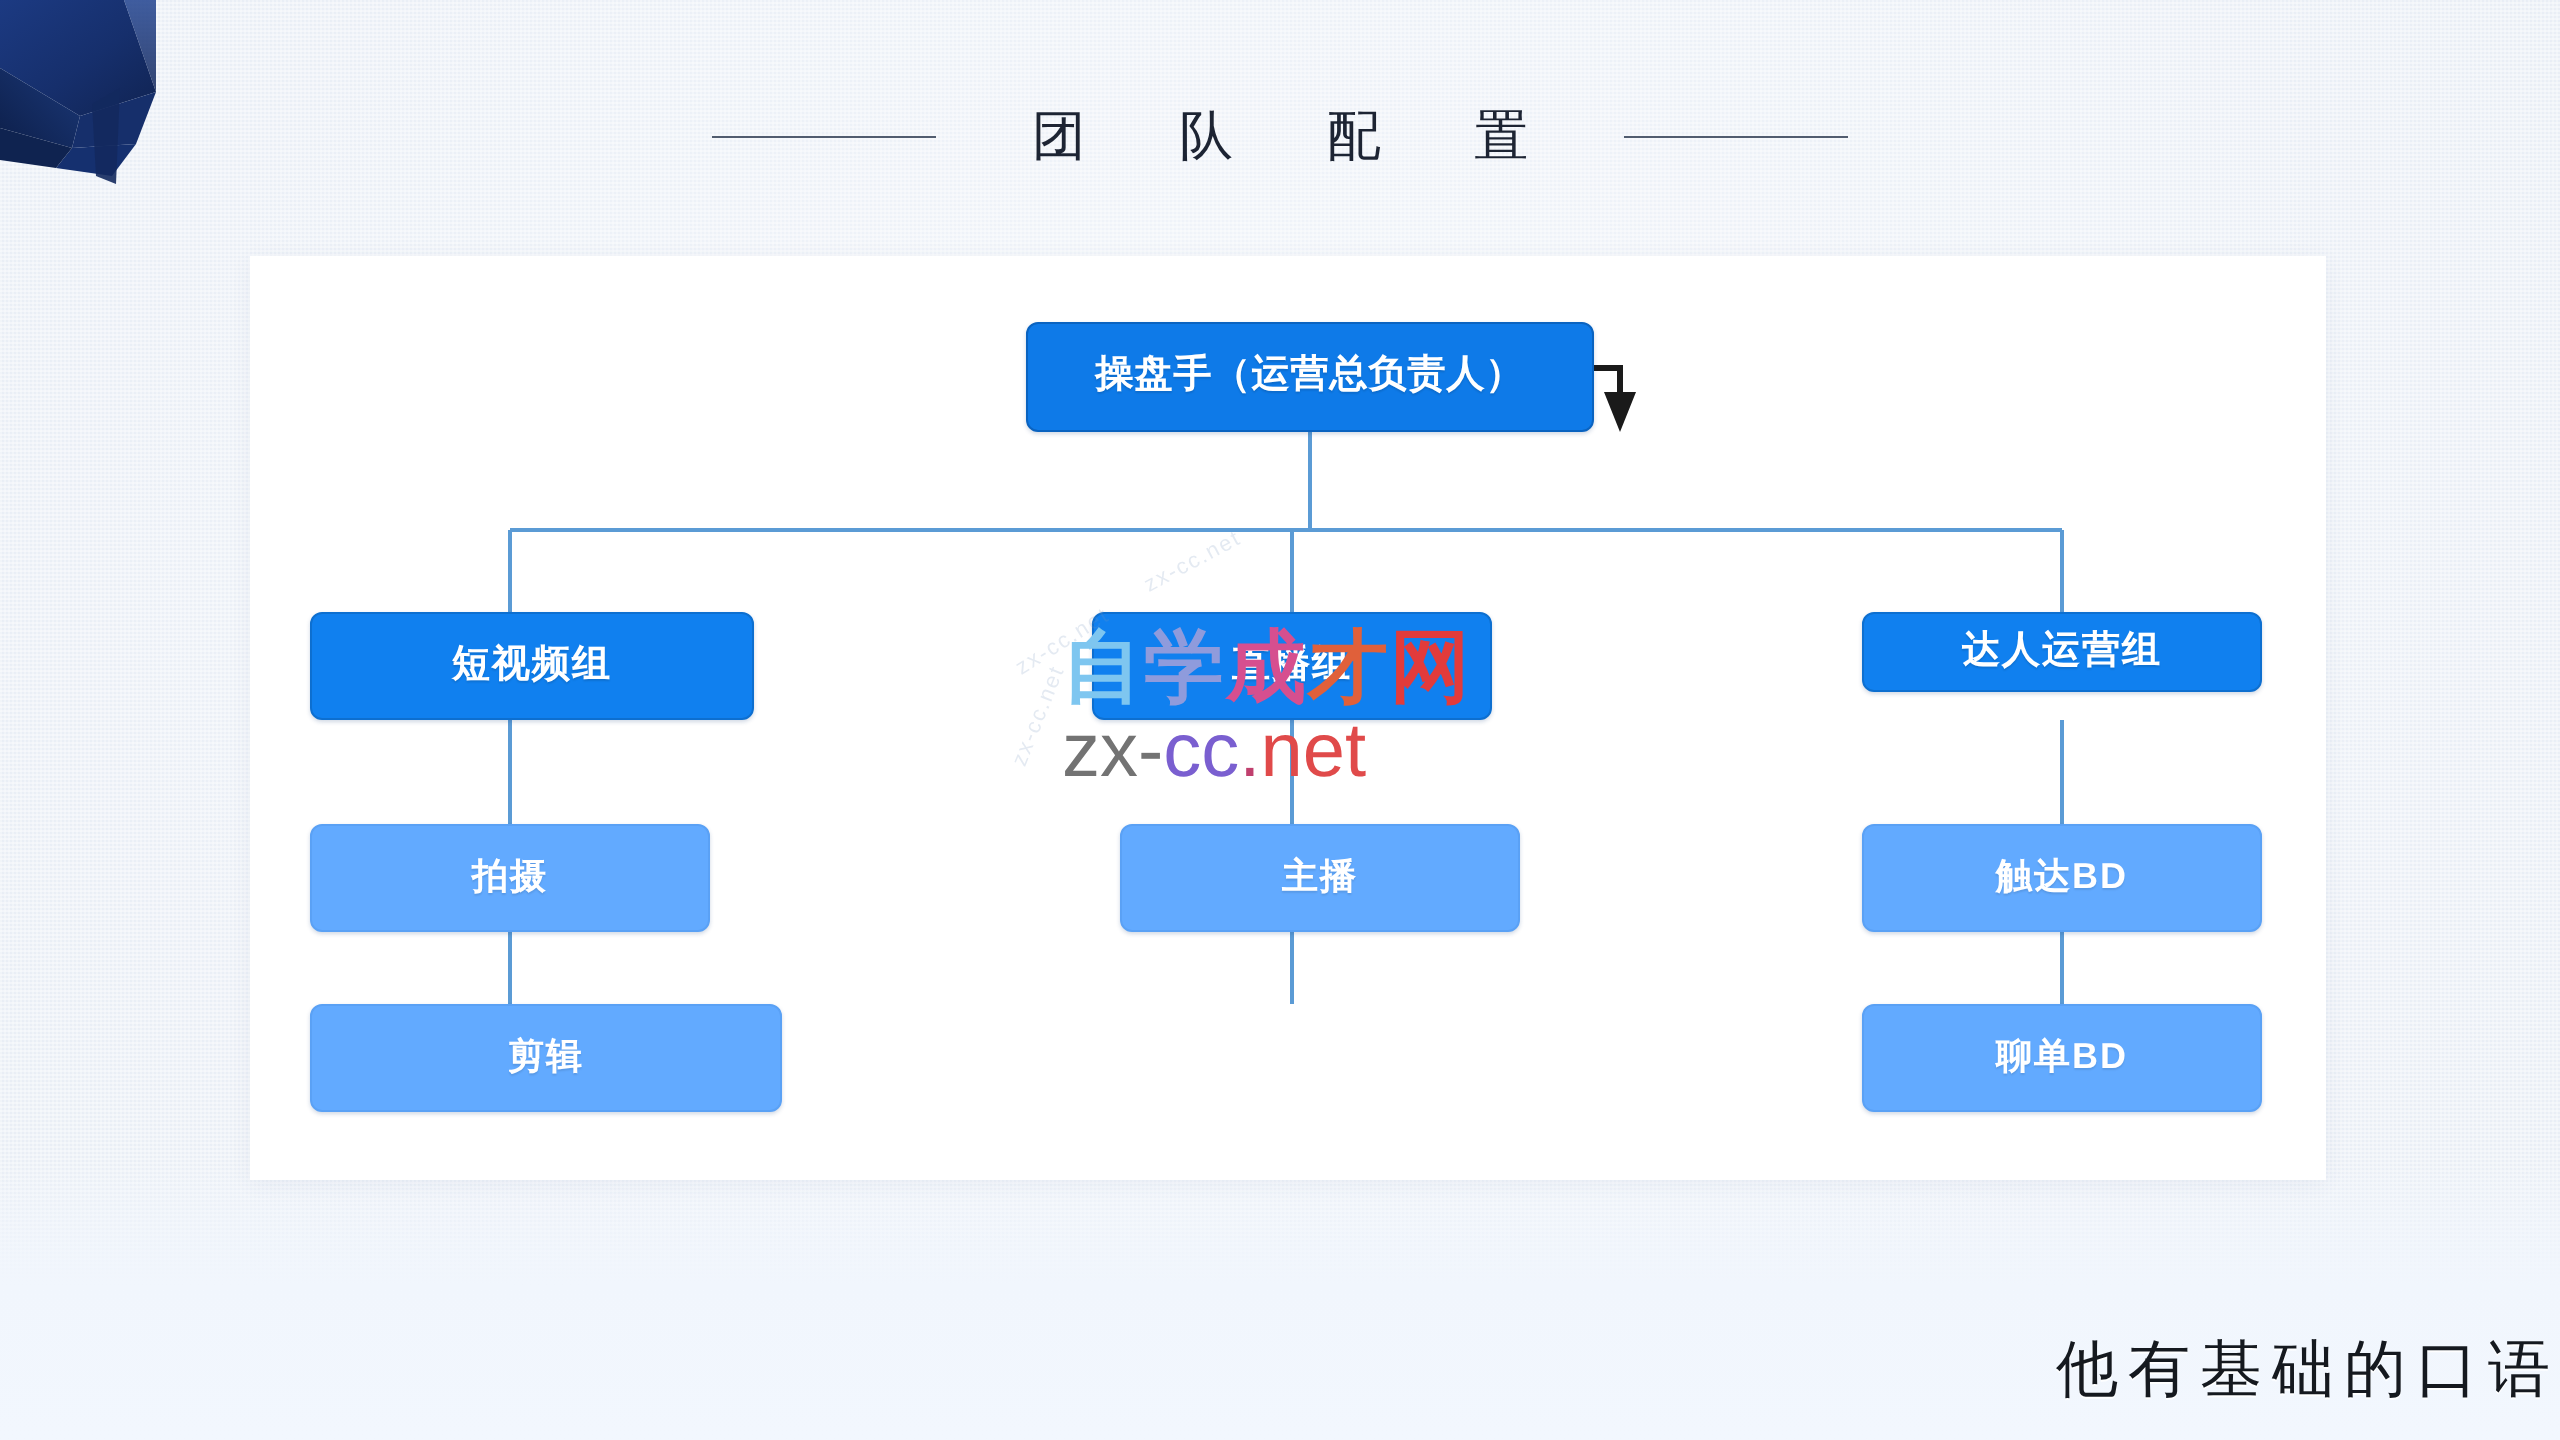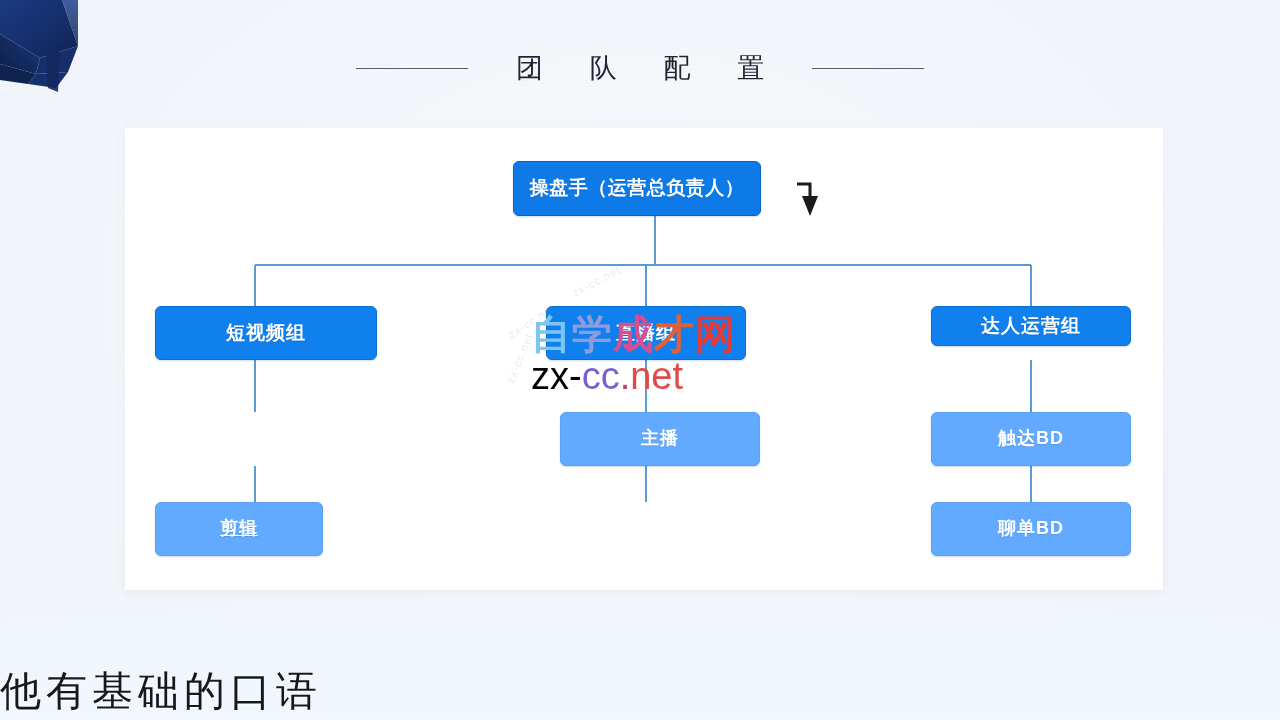--- a/index.html
+++ b/index.html
@@ -114,37 +114,37 @@
   }
   .wm-cn .c1{ color:#7ec6f0; }
   .wm-cn .c2{ color:#8f9bdc; }
   .wm-cn .c3{ color:#d64f8f; }
   .wm-cn .c4{ color:#e0603a; }
   .wm-cn .c5{ color:#e23b3b; }
   .wm-url{
     font-size:38px; line-height:42px; font-weight:400;
     letter-spacing:0px; white-space:nowrap;
   }
-  .wm-url .u1{ color:#000000; }
+  .wm-url .u1{ color:#737373; }
   .wm-url .u2{ color:#7a5fd0; }
   .wm-url .u3{ color:#c0406e; }
   .wm-url .u4{ color:#e04a4a; }
 
   .wm-faint{
     position:absolute; color:rgba(120,150,190,.20);
     font-size:11px; letter-spacing:1px; pointer-events:none;
     white-space:nowrap;
   }
 
   
   .caption{
     position:absolute; left:0; top:664px; width:1280px;
-    text-align:left;
+    text-align:right;
     font-family:"Liberation Serif","DejaVu Serif",serif;
-    font-size:41px; color:#15191f; letter-spacing:5px;
+    font-size:31px; color:#15191f; letter-spacing:5px;
     text-shadow:0 1px 0 rgba(255,255,255,.9);
     white-space:nowrap;
   }
 </style>
 </head>
 <body>
 
 <div class="bg-base"></div>
 <div class="bg-texture"></div>
 <div class="bg-bottom"></div>
@@ -205,34 +205,35 @@
       <line x1="646" y1="466" x2="646" y2="502"></line>
       <line x1="1031" y1="466" x2="1031" y2="502"></line>
     </g>
 
     <g>
       <path d="M797 184 L810 184 L810 198" stroke="#1a1a1a" stroke-width="3" fill="none"></path>
       <polygon points="802,196 818,196 810,216" fill="#1a1a1a"></polygon>
     </g>
   </svg>
 
-  <div class="node lvl1" style="left:513px; top:161px; width:248px; height:55px;text-align:right;">操盘手（运营总负责人）</div>
+  <div class="node lvl1" style="left:513px; top:161px; width:284px; height:55px;text-align:right;">操盘手（运营总负责人）</div>
 
   <div class="node lvl2" style="left:155px; top:306px; width:222px; height:54px;">短视频组</div>
 
   <div class="node lvl2" style="left:546px; top:306px; width:200px; height:54px;">直播组</div>
 
   <div class="node lvl2" style="left:931px; top:306px; width:200px; height:40px;">达人运营组</div>
 
+  <div class="node lvl3" style="left:155px; top:412px; width:200px; height:54px;">拍摄</div>
 
   <div class="node lvl3" style="left:560px; top:412px; width:200px; height:54px;">主播</div>
 
   <div class="node lvl3" style="left:931px; top:412px; width:200px; height:54px;">触达BD</div>
 
-  <div class="node lvl3" style="left:155px; top:502px; width:168px; height:54px;text-decoration:underline;">剪辑</div>
+  <div class="node lvl3" style="left:155px; top:502px; width:236px; height:54px;">剪辑</div>
 
 
   <div class="node lvl3" style="left:931px; top:502px; width:200px; height:54px;">聊单BD</div>
 </div>
 
 <div class="wm-main">
   <div class="wm-cn">
     <span class="c1">自</span><span class="c2">学</span><span class="c3">成</span><span class="c4">才</span><span class="c5">网</span>
   </div>
   <div class="wm-url">

